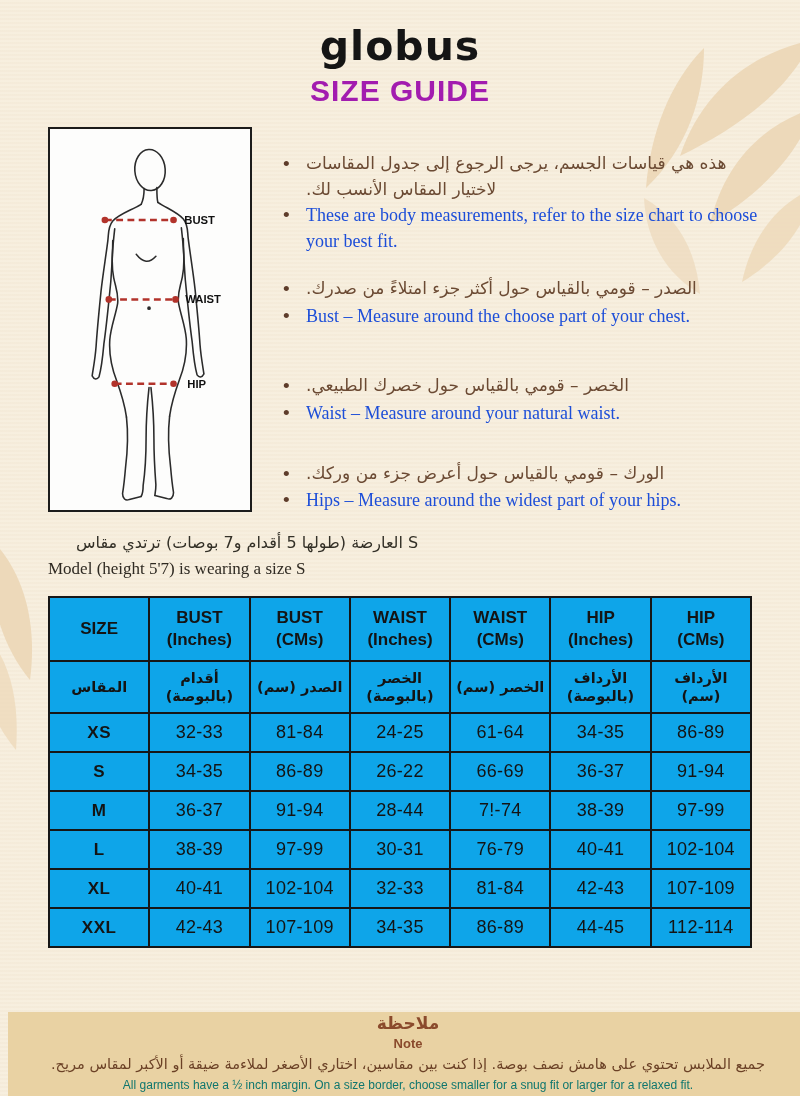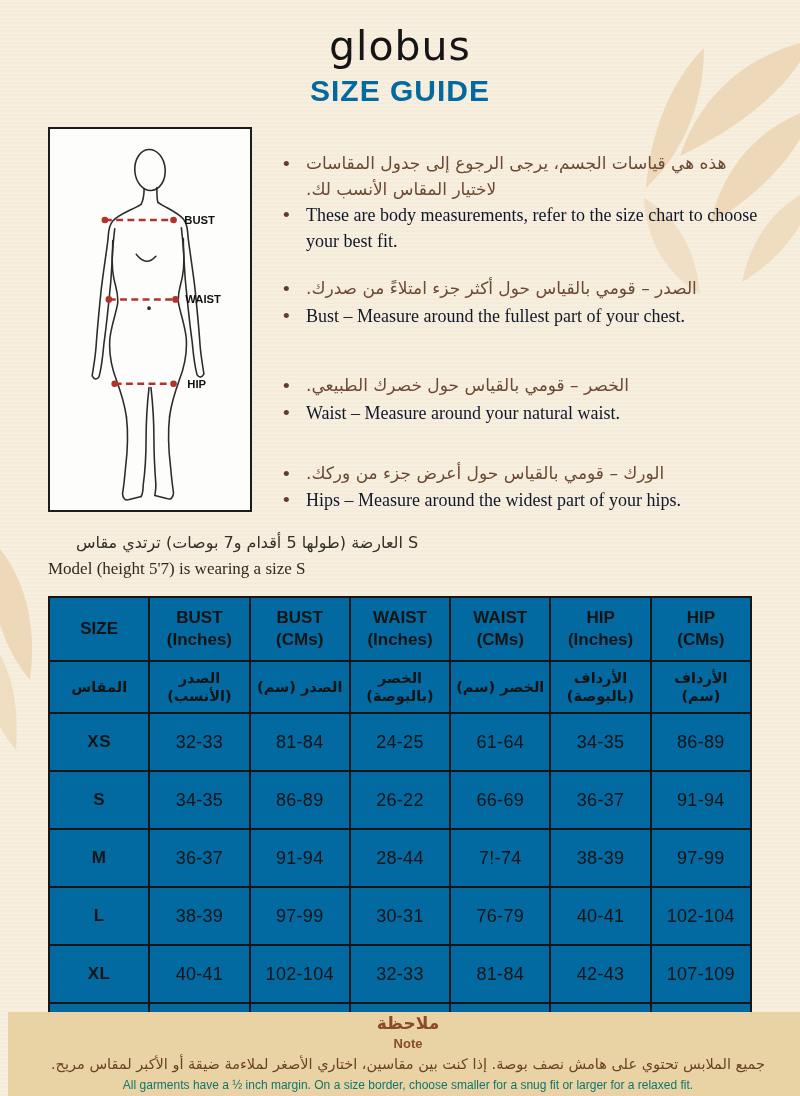--- a/index.html
+++ b/index.html
@@ -10,53 +10,53 @@
     background:#f7eedd; overflow:hidden;
   }
   .page::before{
     content:""; position:absolute; inset:0; pointer-events:none;
     background:repeating-linear-gradient(180deg, rgba(255,255,255,.05) 0 2px, rgba(150,120,80,.025) 2px 4px);
   }
   .leaf-tr { position:absolute; top:38px; right:-14px; }
   .leaf-ml { position:absolute; top:540px; left:-18px; }
   
   .logo { position:absolute; top:22px; left:0; width:100%; text-align:center;
-    font-family:"DejaVu Sans", sans-serif; font-size:41px; font-weight:400;
+    font-family:"DejaVu Sans", sans-serif; font-size:41px; font-weight:700;
     color:#151515; letter-spacing:1px; }
   .guide-title { position:absolute; top:74px; left:0; width:100%; text-align:center;
-    font-size:30px; font-weight:700; color:#0369a1; letter-spacing:1px; }
+    font-size:30px; font-weight:700; color:#a21caf; letter-spacing:1px; }
   
   .figure-box { position:absolute; top:127px; left:48px; width:204px; height:385px;
     background:#fdfdfc; border:2px solid #1c1c1c; }
   
   .bullets { position:absolute; top:151px; left:283px; width:478px; }
   .group { margin-bottom:22px; }
   .group.g2 { margin-bottom:44px; }
   .group.g3 { margin-bottom:34px; }
   .item { display:flex; gap:11px; }
   .dot { flex:none; width:12px; font-size:19px; line-height:1.4; color:#5e3c2a; }
   .txt { flex:1; }
   .txt.ar { direction:rtl; text-align:left; font-family:"DejaVu Sans", sans-serif;
     font-size:17px; line-height:1.5; color:#6b4a33; }
   .txt.en { font-family:"Liberation Serif", serif; font-size:18px; line-height:1.45;
-    color:#0f172a; }
+    color:#1d4ed8; }
   
   .model-note { position:absolute; top:530px; left:48px; width:520px; }
   .model-ar { font-family:"DejaVu Sans", sans-serif; font-size:16px; color:#333027; line-height:1.6;margin-left:28px; }
   .model-en { font-family:"Liberation Serif", serif; font-size:17px; color:#2f2a22; line-height:1.5; }
   
   .size-table { position:absolute; top:596px; left:48px; width:704px; }
-  table { width:100%; border-collapse:collapse; table-layout:fixed; background:#0369a1; }
+  table { width:100%; border-collapse:collapse; table-layout:fixed; background:#0ea5e9; }
   th, td { border:2px solid #161616; text-align:center; vertical-align:middle;
     color:#141414; overflow:hidden; }
   tr.hdr-en th { height:64px; font-size:17px; font-weight:700; line-height:1.3;
     font-family:"Liberation Sans", sans-serif; }
   tr.hdr-ar th { height:52px; font-size:14.5px; font-weight:700; direction:rtl;
     line-height:1.25; font-family:"DejaVu Sans", sans-serif; padding:2px; }
-  tr.data td { height:58px; font-size:18px; letter-spacing:.3px; }
+  tr.data td { height:39px; font-size:18px; letter-spacing:.3px; }
   tr.data td.size-cell { font-weight:700; font-size:17px; letter-spacing:.5px; }
   
   .note-panel { position:absolute; left:8px; bottom:0; width:800px; height:84px;
     background:#e9d2a3; text-align:center; }
   .note-title-ar { font-family:"DejaVu Sans", sans-serif; font-weight:700;
     font-size:17px; color:#8a4a2c; line-height:1.35; }
   .note-title-en { font-weight:700; font-size:13px; color:#8a4a2c; line-height:1.4; }
   .note-body-ar { direction:rtl; font-family:"DejaVu Sans", sans-serif;
     font-size:14.5px; color:#6b4126; line-height:1.6; }
   .note-body-en { font-size:12px; color:#0f766e; line-height:1.5; }
@@ -142,21 +142,21 @@
         <div class="txt en">These are body measurements, refer to the size chart to choose your best fit.</div>
       </div>
     </div>
     <div class="group g2">
       <div class="item">
         <span class="dot">•</span>
         <div class="txt ar">الصدر – قومي بالقياس حول أكثر جزء امتلاءً من صدرك.</div>
       </div>
       <div class="item">
         <span class="dot">•</span>
-        <div class="txt en">Bust – Measure around the fullest part of your chest.</div>
+        <div class="txt en">Bust – Measure around the choose part of your chest.</div>
       </div>
     </div>
     <div class="group g3">
       <div class="item">
         <span class="dot">•</span>
         <div class="txt ar">الخصر – قومي بالقياس حول خصرك الطبيعي.</div>
       </div>
       <div class="item">
         <span class="dot">•</span>
         <div class="txt en">Waist – Measure around your natural waist.</div>
@@ -186,21 +186,21 @@
             <th>SIZE</th>
             <th>BUST<br>(Inches)</th>
             <th>BUST<br>(CMs)</th>
             <th>WAIST<br>(Inches)</th>
             <th>WAIST<br>(CMs)</th>
             <th>HIP<br>(Inches)</th>
             <th>HIP<br>(CMs)</th>
           </tr>
         <tr class="hdr-ar" id="row-hdr-ar">
             <th>المقاس</th>
-            <th>الصدر (الأنسب)</th>
+            <th>أقدام (بالبوصة)</th>
             <th>الصدر (سم)</th>
             <th>الخصر (بالبوصة)</th>
             <th>الخصر (سم)</th>
             <th>الأرداف (بالبوصة)</th>
             <th>الأرداف (سم)</th>
           </tr>
       </thead>
       <tbody id="table-body">
           <tr class="data">
             <td class="size-cell">XS</td>

